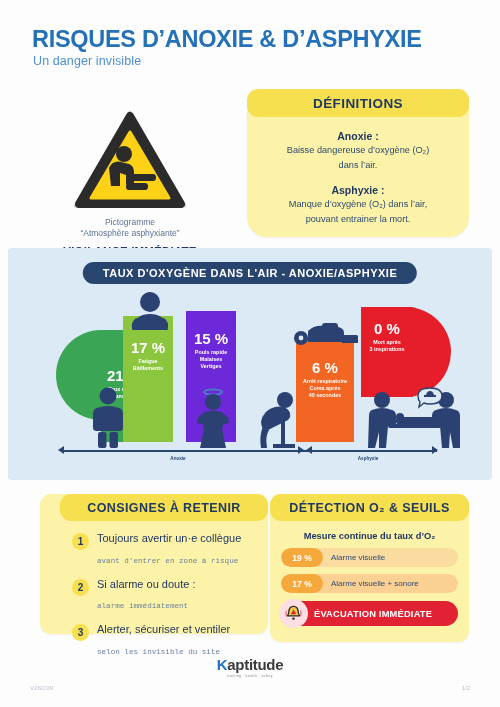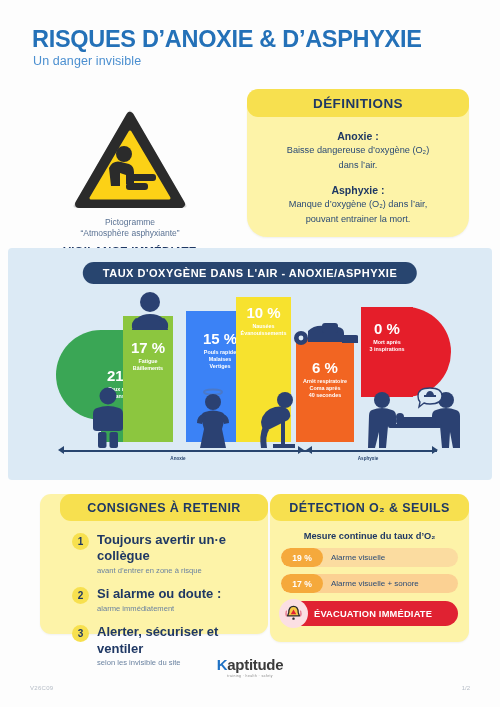--- a/index.html
+++ b/index.html
@@ -86,22 +86,22 @@
   .consignes{left:40px;top:494px;width:208px;height:140px;padding-left:20px;}
   .detection{left:270px;top:494px;width:199px;height:148px;}
 
   .rule{display:flex;align-items:flex-start;margin:0 0 0 12px;padding-top:11px;}
   .rule-num{
     width:17px;height:17px;border-radius:50%;background:#f7e04f;color:#1f3864;
     font-size:10px;font-weight:bold;display:flex;align-items:center;justify-content:center;
     flex:none;margin-top:1px;
   }
   .rule-txt{margin-left:8px;}
-  .rule-t1{font-size:13px;font-weight:bold;color:#1f3864;line-height:1.25;}
-  .rule-t2{font-size:7.6px;color:#6a82a0;line-height:1.3;margin-top:1px;}
+  .rule-t1{font-size:11px;font-weight:normal;color:#1f3864;line-height:1.25;}
+  .rule-t2{font-size:7.6px;color:#6a82a0;line-height:1.3;margin-top:11px;font-family:Liberation Mono, monospace;}
 
   .det-sub{text-align:center;font-size:9.3px;font-weight:bold;color:#1f3864;margin-top:10px;}
   .thr{
     display:flex;align-items:center;margin:7px 11px 0;border-radius:10px;height:19px;overflow:hidden;
   }
   .thr-pill{
     width:42px;height:19px;border-radius:10px;display:flex;align-items:center;justify-content:center;
     font-size:8.6px;font-weight:bold;color:#ffffff;flex:none;
   }
   .thr-lbl{font-size:8px;color:#2a4a75;margin-left:8px;}
@@ -177,32 +177,27 @@
         <div class="lbl">Taux normal</div>
         <div class="lbl" style="margin-top:0;">dans l’air</div>
       </div>
 
       <div class="bar" style="left:115px;width:50px;height:126px;background:#8cc63f;padding-top:24px;">
         <div class="pct" style="font-size:15px;">17 %</div>
         <div class="lbl">Fatigue</div>
         <div class="lbl" style="margin-top:0;">Bâillements</div>
       </div>
 
-      <div class="bar" style="left:178px;width:68px;height:131px;background:#3b82f6;padding-top:20px;">
+      <div class="bar" style="left:178px;width:50px;height:131px;background:#6d28d9;padding-top:20px;">
         <div class="pct" style="font-size:15px;">15 %</div>
         <div class="lbl">Pouls rapide</div>
         <div class="lbl" style="margin-top:0;">Malaises</div>
         <div class="lbl" style="margin-top:0;">Vertiges</div>
       </div>
 
-      <div class="bar" style="left:228px;width:55px;height:145px;background:#f7e22e;padding-top:8px;">
-        <div class="pct" style="font-size:15px;">10 %</div>
-        <div class="lbl">Nausées</div>
-        <div class="lbl" style="margin-top:0;">Évanouissements</div>
-      </div>
 
       <div class="bar" style="left:288px;width:58px;height:104px;background:#f26522;padding-top:22px;">
         <div class="pct" style="font-size:15px;">6 %</div>
         <div class="lbl">Arrêt respiratoire</div>
         <div class="lbl" style="margin-top:0;">Coma après</div>
         <div class="lbl" style="margin-top:0;">40 secondes</div>
       </div>
 
       <div class="disc" style="left:353px;bottom:45px;width:90px;height:90px;background:#e51e2a;clip-path:inset(0 0 0 0);border-radius:0 45px 45px 0;"></div>
       <div class="bar" style="left:353px;bottom:45px;width:52px;height:90px;background:#e51e2a;padding-top:14px;">

